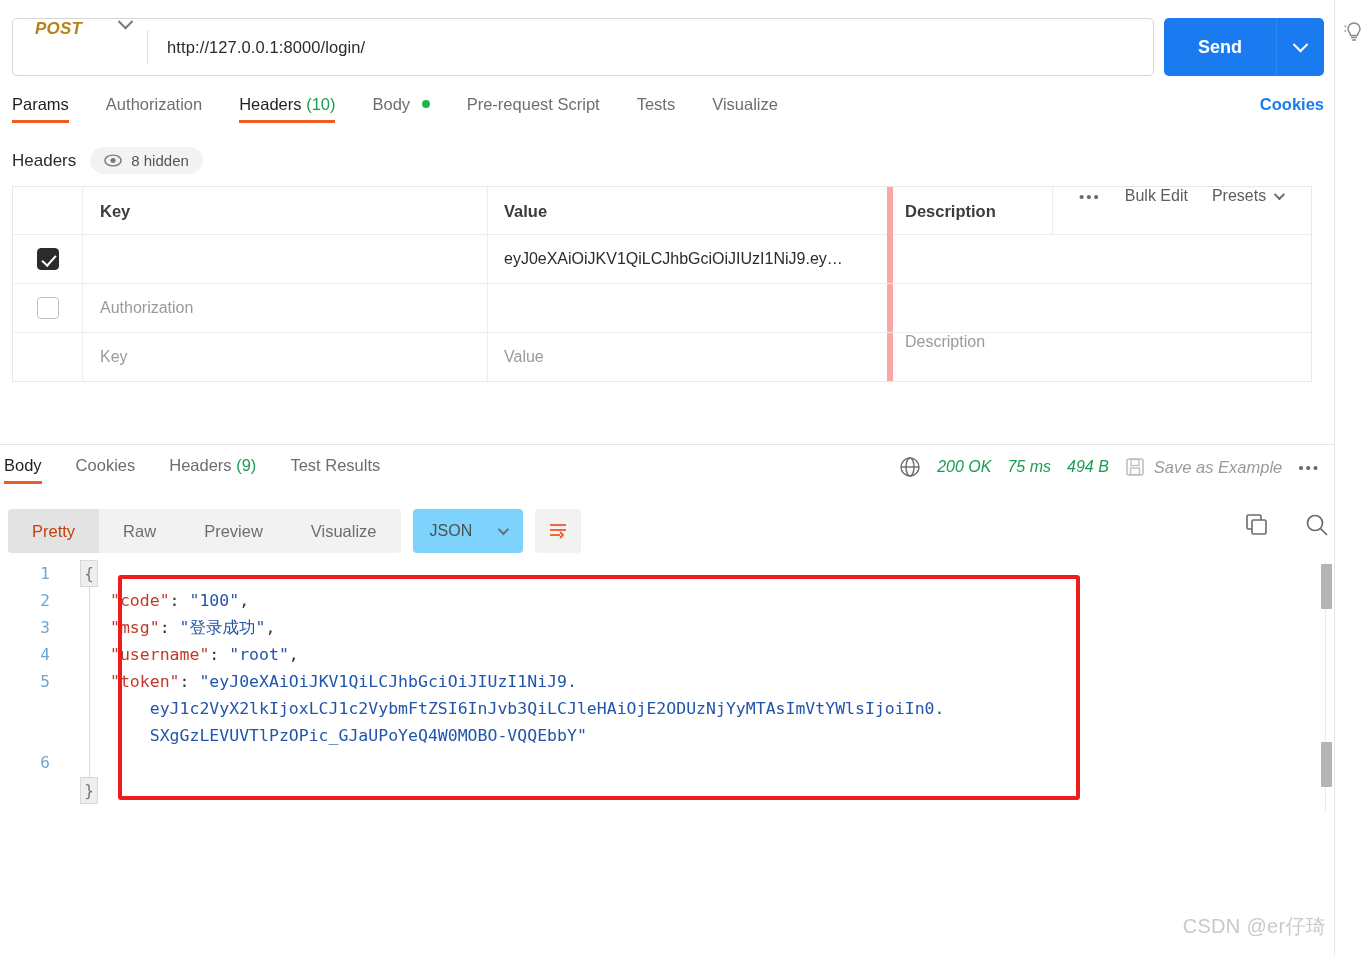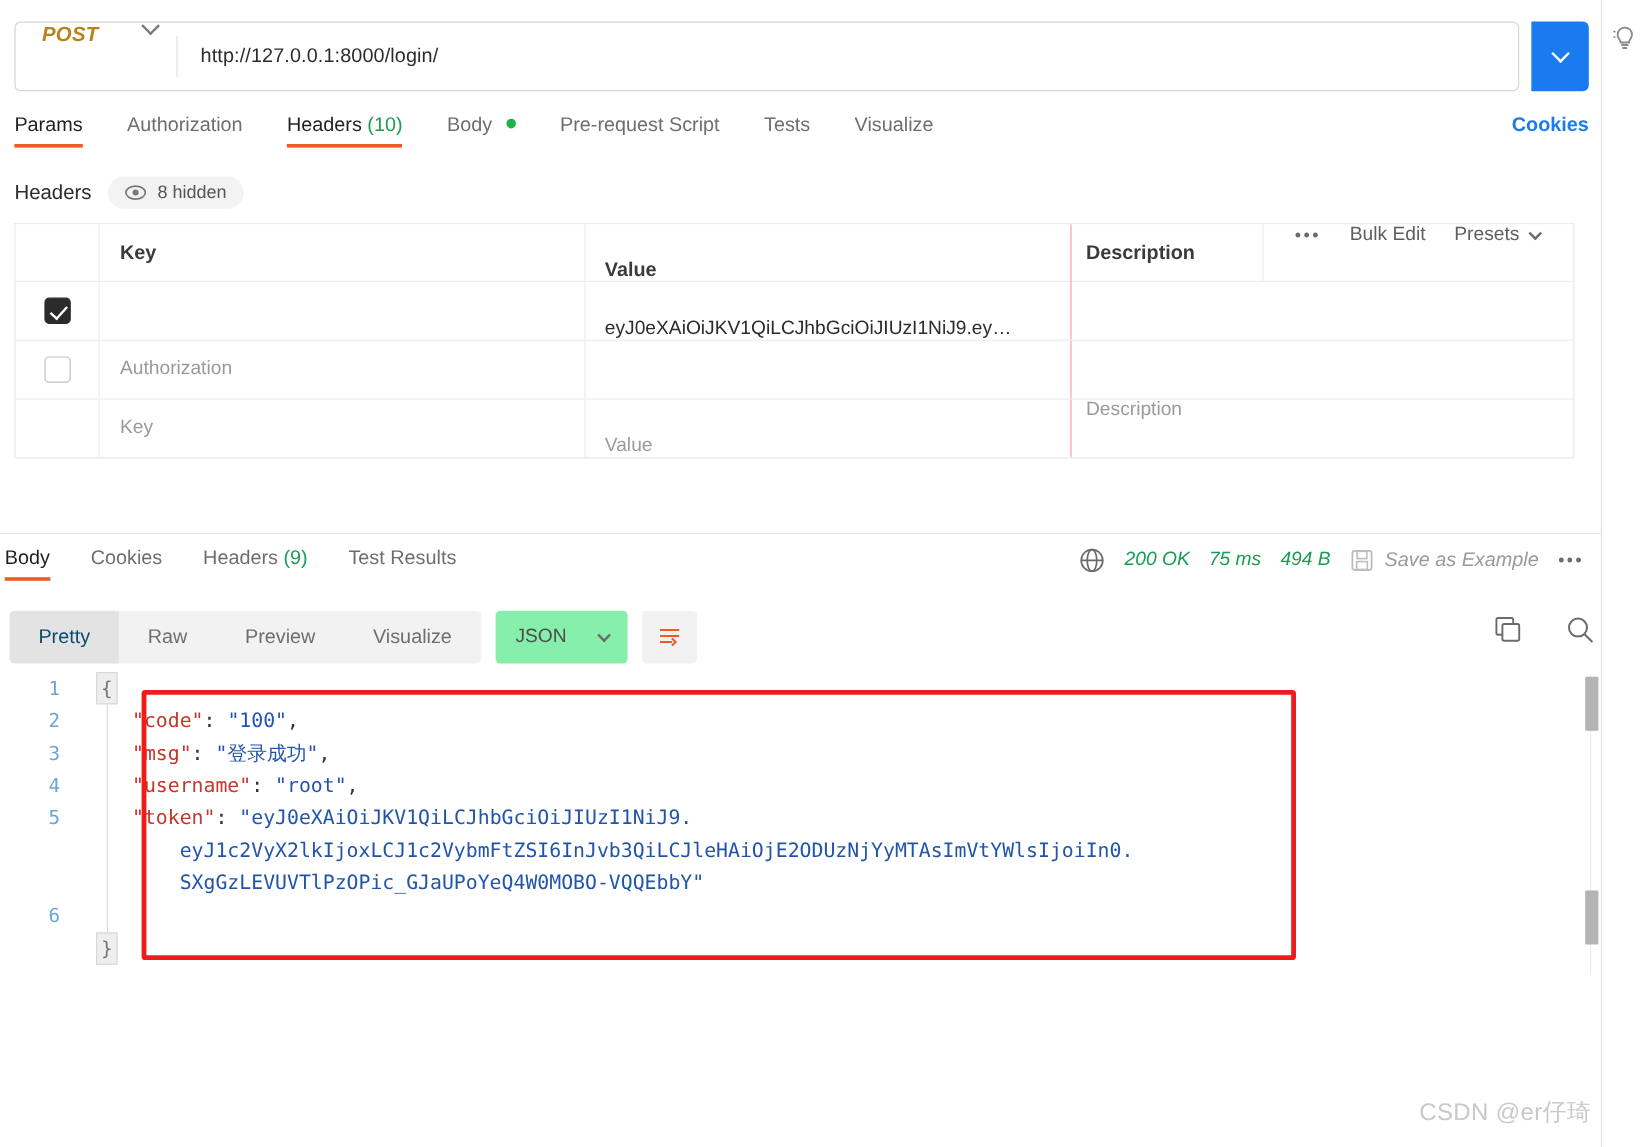--- a/index.html
+++ b/index.html
@@ -72,21 +72,21 @@
     background: #f3f3f3; border-radius: 14px; padding: 5px 14px; cursor: pointer;
   }
   .hidden-pill .txt { font-size: 15px; color: #555; }
 
   
   .tbl { position: absolute; left: 12px; top: 186px; width: 1300px; border: 1px solid #e8e8e8; border-bottom: none; }
   .trow { display: flex; border-bottom: 1px solid #ededed; }
   .trow:last-child { border-bottom: 1px solid #e8e8e8; }
   .c-chk { width: 70px; min-height: 48px; display: flex; align-items: center; justify-content: center; border-right: 1px solid #ededed; }
   .c-key { width: 405px; display: flex; align-items: center; padding-left: 17px; border-right: 1px solid #ededed; min-height: 48px; }
-  .c-val { width: 405px; display: flex; align-items: flex-end; padding-left: 16px; border-right: 1px solid #fca5a5; min-height: 48px; overflow: hidden; white-space: nowrap; }
+  .c-val { width: 405px; display: flex; align-items: center; padding-left: 16px; border-right: 6px solid #fca5a5; min-height: 48px; overflow: hidden; white-space: nowrap; }
   .c-desc { flex: 1; display: flex; align-items: flex-start; padding-left: 12px; min-height: 48px; }
   .head-row { height: 48px; background: #fff; }
   .head-row .c-chk, .head-row .c-key, .head-row .c-val { min-height: 48px; }
   .th { font-size: 16.5px; font-weight: bold; color: #3b3b3b; }
   .cell-txt { font-size: 16px; color: #2b2b2b; }
   .cell-ph { font-size: 16px; color: #9a9a9a; }
   .head-row .c-desc { justify-content: flex-start; padding-left: 0; border-left: none; }
   .desc-head-inner { width: 160px; padding-left: 12px; font-size: 16.5px; font-weight: bold; color: #3b3b3b; border-right: 1px solid #ededed; height: 48px; display: flex; align-items: center; }
   .head-actions { display: flex; align-items: center; gap: 24px; padding-left: 26px; font-size: 16px; color: #5e5e5e; }
   .head-actions .item { cursor: pointer; display: flex; align-items: center; gap: 8px; }
@@ -109,22 +109,22 @@
   .status { margin-left: auto; display: flex; align-items: center; gap: 16px; padding-right: 14px; font-style: italic; }
   .status .globe { width: 22px; height: 22px; }
   .status .ok { color: #1a9d52; font-size: 16px; }
   .status .save-ex { color: #9a9a9a; font-size: 16.5px; display: flex; align-items: center; gap: 9px; cursor: pointer; }
   .status .dots3 { color: #6b6b6b; letter-spacing: 2px; font-size: 15px; cursor: pointer; }
 
   
   .body-toolbar { position: absolute; left: 8px; top: 509px; display: flex; align-items: center; gap: 12px; }
   .seg { display: flex; background: #f2f2f2; border-radius: 4px; overflow: hidden; height: 44px; }
   .seg .opt { padding: 0 24px; height: 44px; display: flex; align-items: center; font-size: 16.5px; color: #6e6e6e; cursor: pointer; }
-  .seg .opt.active { background: #e3e3e3; color: #0c4a6e; }
-  .fmt-select { display: flex; align-items: center; gap: 26px; background: #86efac; border-radius: 4px; height: 44px; padding: 0 17px; cursor: pointer; }
+  .seg .opt.active { background: #e3e3e3; color: #c2410c; }
+  .fmt-select { display: flex; align-items: center; gap: 26px; background: #7dd3fc; border-radius: 4px; height: 44px; padding: 0 17px; cursor: pointer; }
   .fmt-select .lbl { font-size: 16px; color: #4e4e4e; }
   .wrap-btn { width: 46px; height: 44px; background: #f2f2f2; border-radius: 4px; display: flex; align-items: center; justify-content: center; cursor: pointer; }
   .tool-icons { position: absolute; right: 42px; top: 512px; display: flex; align-items: center; gap: 34px; }
   .tool-icons .ic { cursor: pointer; }
 
   
   .code { position: absolute; left: 0; top: 560px; width: 1300px; height: 330px; }
   .gutter { position: absolute; left: 0; top: 0; width: 66px; }
   .ln {
     height: 27px; line-height: 27px; text-align: right; padding-right: 16px;
@@ -165,20 +165,21 @@
   <div class="req-bar">
     <div class="url-box">
       <div class="method">
         <span class="method-label">POST</span>
         <span class="chev"></span>
       </div>
       <div class="vdiv"></div>
       <div class="url-text">http://127.0.0.1:8000/login/</div>
     </div>
     <div class="send-wrap">
+      <button class="send-btn">Send</button>
       <div class="send-caret">
         <span class="chev"></span>
       </div>
     </div>
   </div>
 
   <div class="req-tabs">
     <div class="rtab active"><span>Params</span></div>
     <div class="rtab"><span>Authorization</span></div>
     <div class="rtab active">

